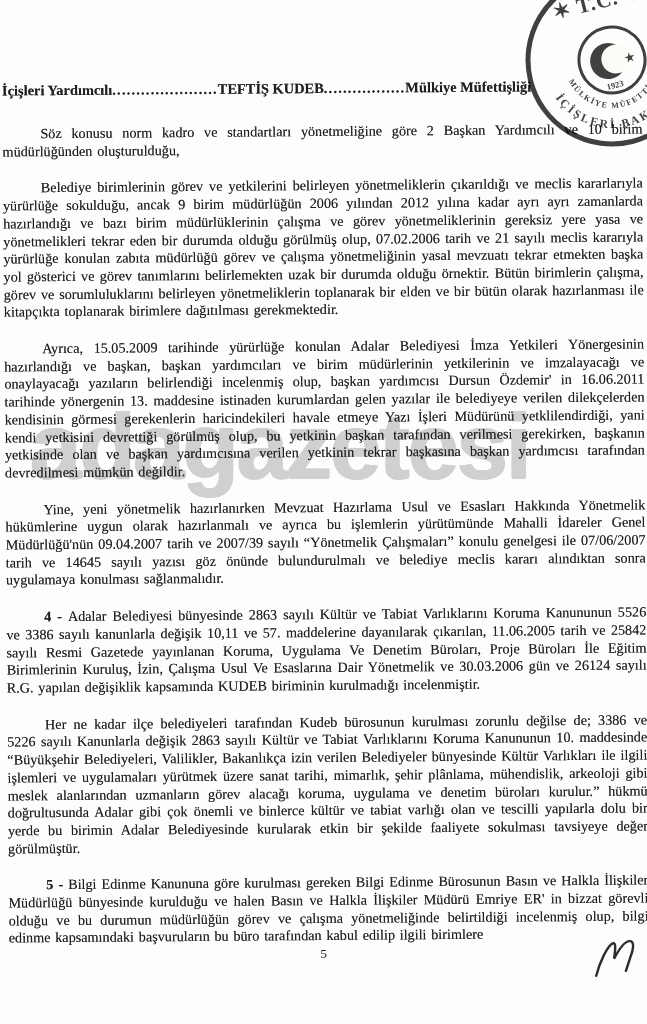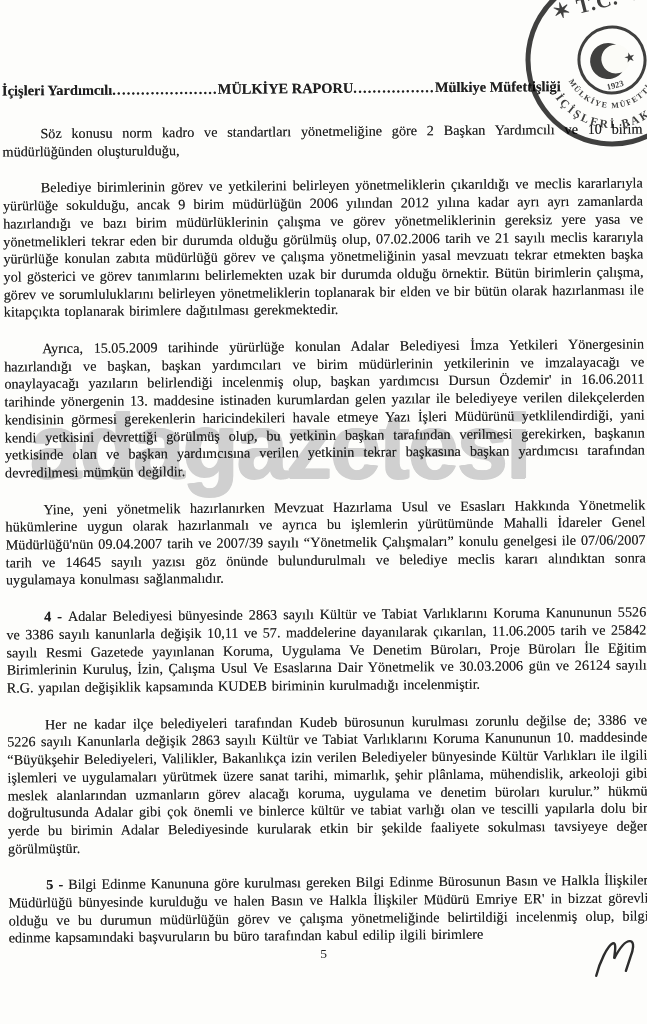--- a/index.html
+++ b/index.html
@@ -46,21 +46,21 @@
 </style>
 </head>
 <body>
 
 <div class="page">
 
   <div class="watermark">adagazetesi</div>
 
   <div class="content">
     <div class="doc-header">
-      <span>İçişleri Yardımcılı</span><span class="dots">......................</span><span>MÜLKİYE RAPORU</span><span class="dots">.................</span><span>Mülkiye Müfettişliği</span>
+      <span>İçişleri Yardımcılı</span><span class="dots">......................</span><span>TEFTİŞ KUDEB</span><span class="dots">.................</span><span>Mülkiye Müfettişliği</span>
     </div>
 
     <p class="para"><b class="lead"></b><span>Söz konusu norm kadro ve standartları yönetmeliğine göre 2 Başkan Yardımcılı ve 10 birim müdürlüğünden oluşturulduğu,</span></p>
 
     <p class="para"><b class="lead"></b><span>Belediye birimlerinin görev ve yetkilerini belirleyen yönetmeliklerin çıkarıldığı ve meclis kararlarıyla yürürlüğe sokulduğu, ancak 9 birim müdürlüğün 2006 yılından 2012 yılına kadar ayrı ayrı zamanlarda hazırlandığı ve bazı birim müdürlüklerinin çalışma ve görev yönetmeliklerinin gereksiz yere yasa ve yönetmelikleri tekrar eden bir durumda olduğu görülmüş olup, 07.02.2006 tarih ve 21 sayılı meclis kararıyla yürürlüğe konulan zabıta müdürlüğü görev ve çalışma yönetmeliğinin yasal mevzuatı tekrar etmekten başka yol gösterici ve görev tanımlarını belirlemekten uzak bir durumda olduğu örnektir. Bütün birimlerin çalışma, görev ve sorumluluklarını belirleyen yönetmeliklerin toplanarak bir elden ve bir bütün olarak hazırlanması ile kitapçıkta toplanarak birimlere dağıtılması gerekmektedir.</span></p>
 
     <p class="para"><b class="lead"></b><span>Ayrıca, 15.05.2009 tarihinde yürürlüğe konulan Adalar Belediyesi İmza Yetkileri Yönergesinin hazırlandığı ve başkan, başkan yardımcıları ve birim müdürlerinin yetkilerinin ve imzalayacağı ve onaylayacağı yazıların belirlendiği incelenmiş olup, başkan yardımcısı Dursun Özdemir' in 16.06.2011 tarihinde yönergenin 13. maddesine istinaden kurumlardan gelen yazılar ile belediyeye verilen dilekçelerden kendisinin görmesi gerekenlerin haricindekileri havale etmeye Yazı İşleri Müdürünü yetklilendirdiği, yani kendi yetkisini devrettiği görülmüş olup, bu yetkinin başkan tarafından verilmesi gerekirken, başkanın yetkisinde olan ve başkan yardımcısına verilen yetkinin tekrar başkasına başkan yardımcısı tarafından devredilmesi mümkün değildir.</span></p>
 
     <p class="para"><b class="lead"></b><span>Yine, yeni yönetmelik hazırlanırken Mevzuat Hazırlama Usul ve Esasları Hakkında Yönetmelik hükümlerine uygun olarak hazırlanmalı ve ayrıca bu işlemlerin yürütümünde Mahalli İdareler Genel Müdürlüğü'nün 09.04.2007 tarih ve 2007/39 sayılı “Yönetmelik Çalışmaları” konulu genelgesi ile 07/06/2007 tarih ve 14645 sayılı yazısı göz önünde bulundurulmalı ve belediye meclis kararı alındıktan sonra uygulamaya konulması sağlanmalıdır.</span></p>
 

